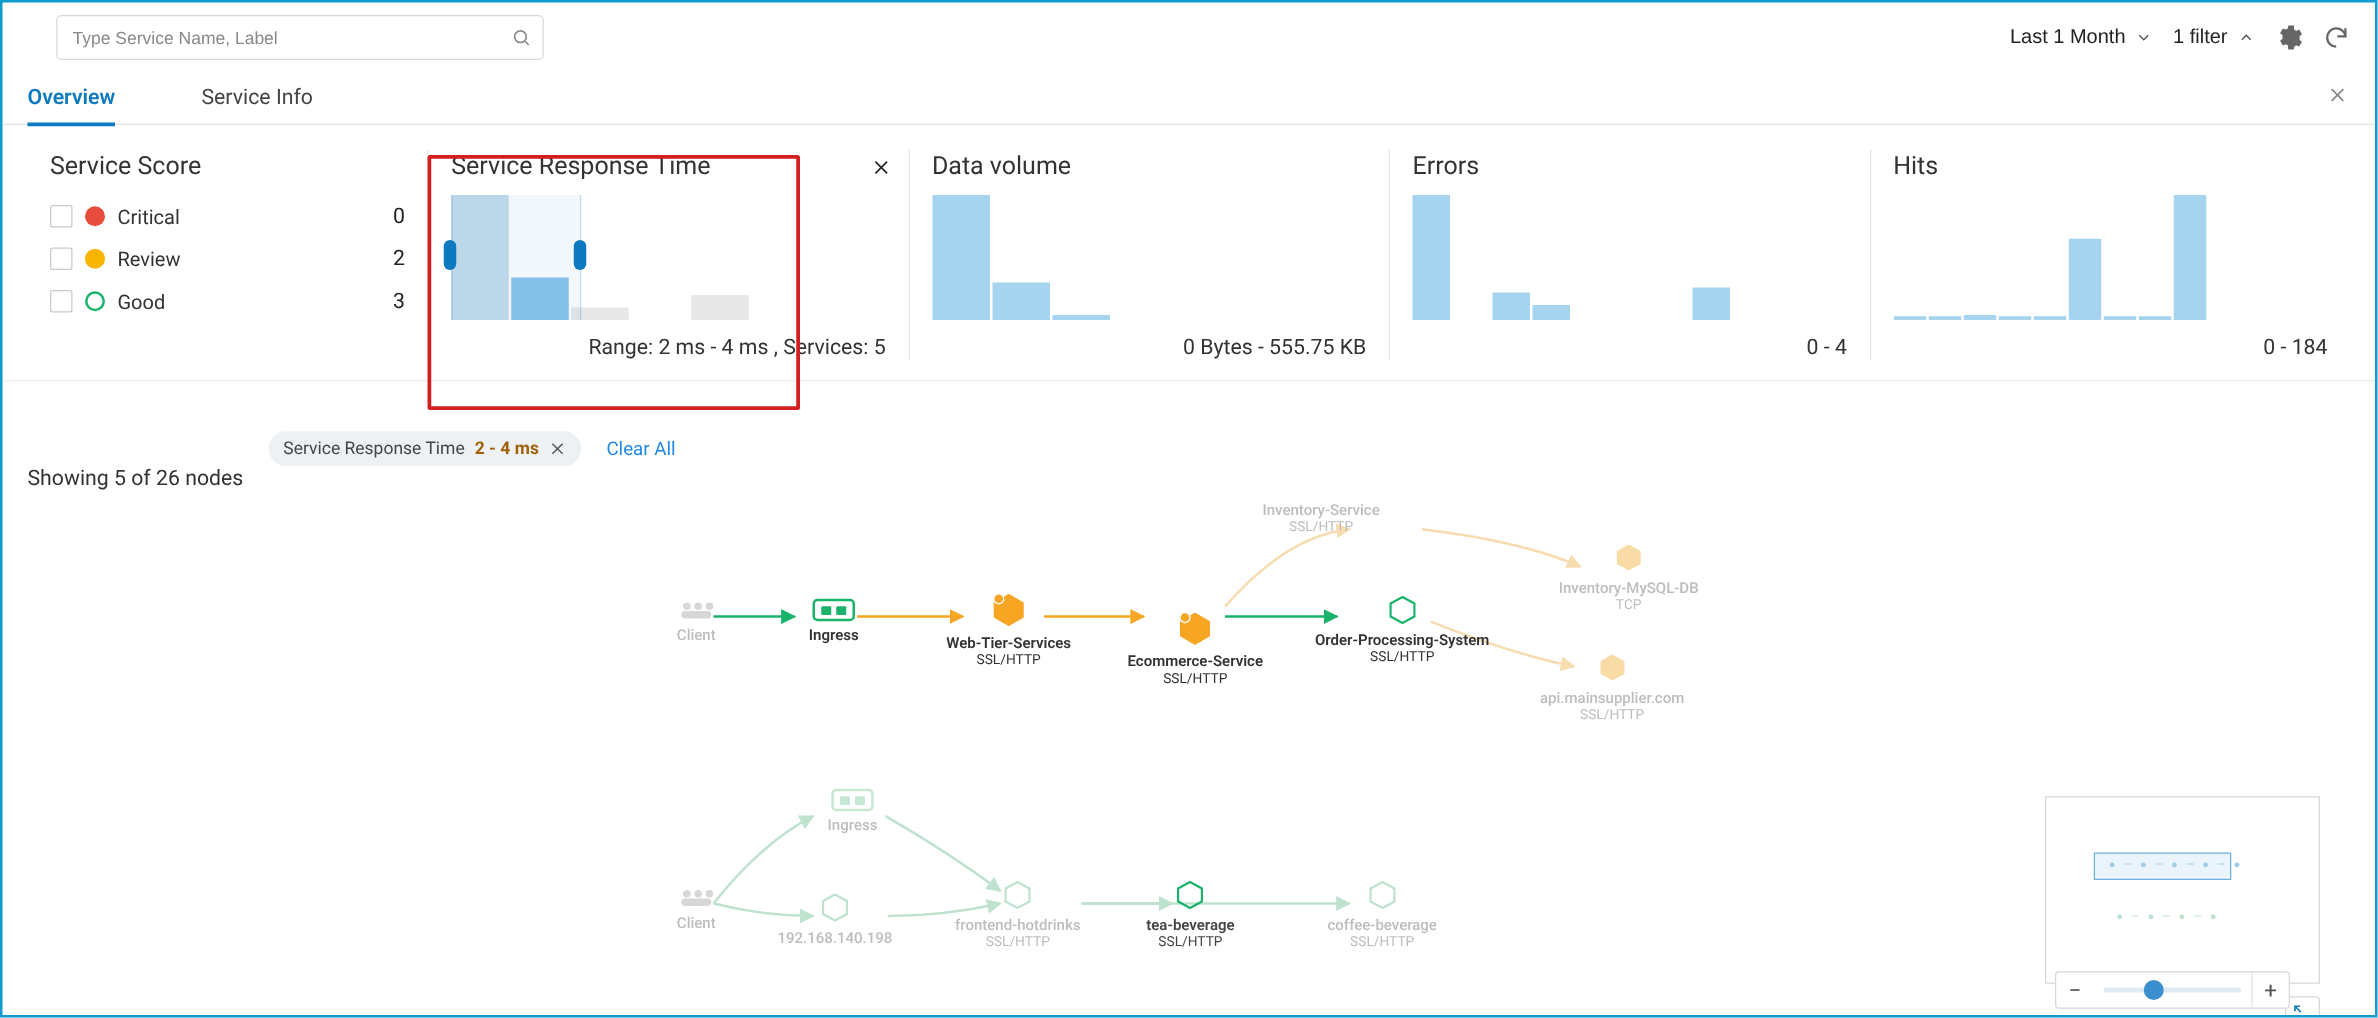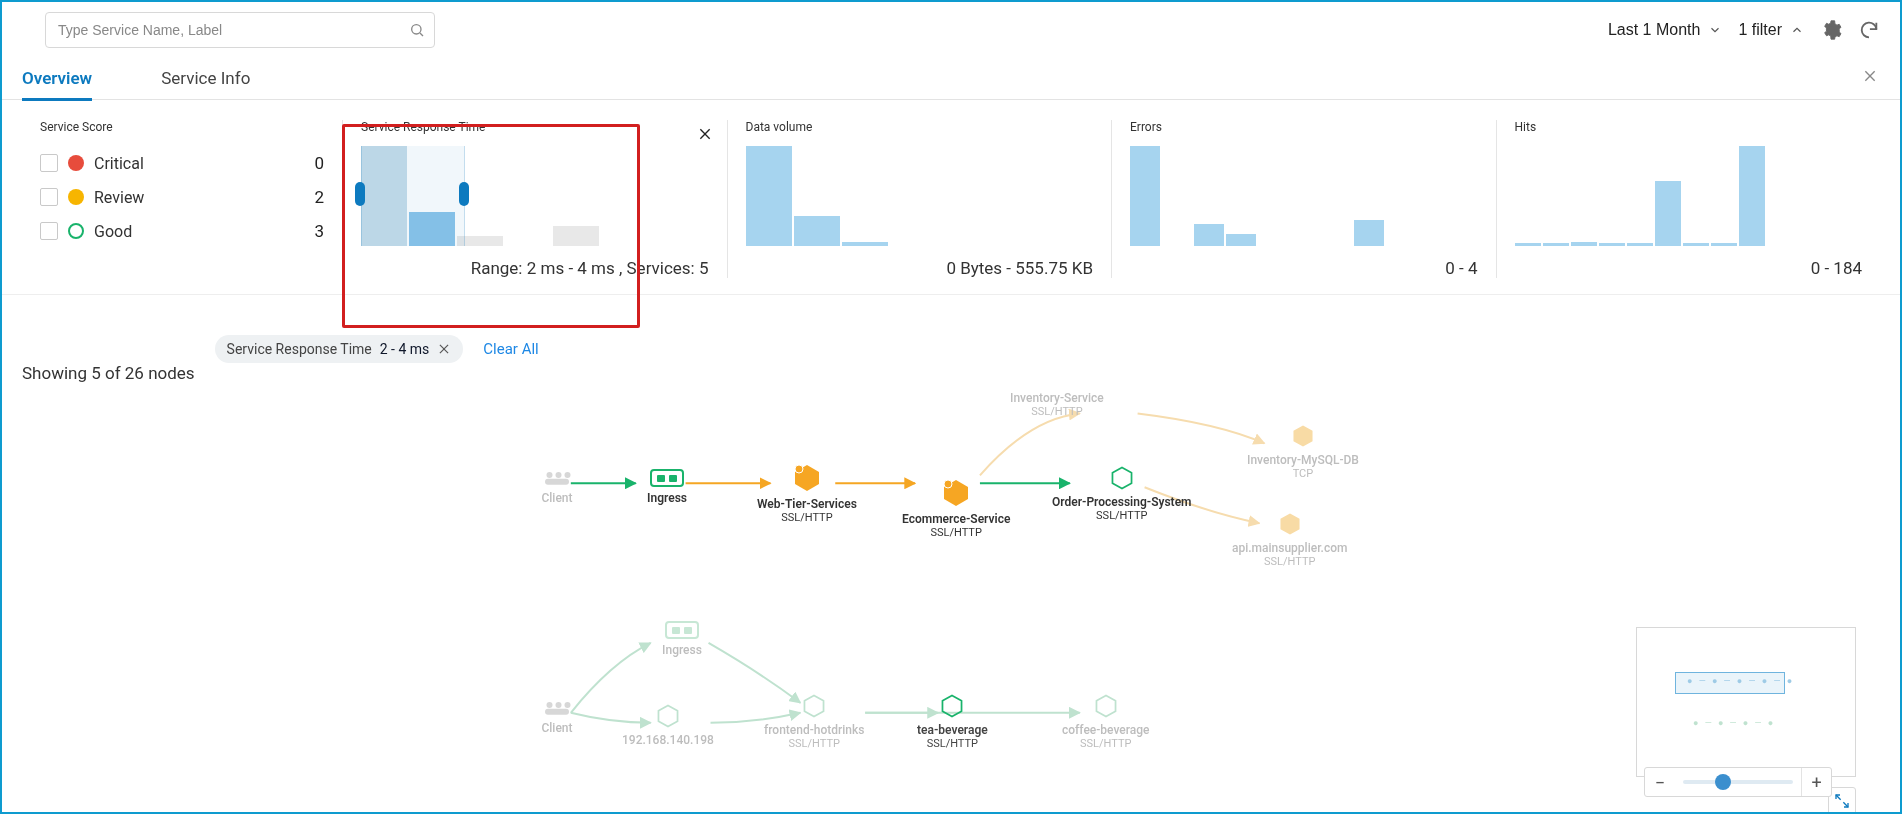--- a/index.html
+++ b/index.html
@@ -83,21 +83,21 @@
     column-gap: 0;
     padding: 20px 20px 16px 20px;
     border-bottom: 1px solid #eee;
   }
   .card {
     padding: 0 18px;
     position: relative;
   }
   .card + .card { border-left: 1px solid #e5e5e5; }
   .card-title {
-    font-size: 12px;
+    font-size: 20px;
     color: #333;
     margin-bottom: 12px;
   }
   .card .close-x2 {
     position: absolute; right: 14px; top: 6px;
     width: 16px; height: 16px; stroke: #222; fill: none; stroke-width: 2; cursor: pointer;
   }
   
   .score-list { margin-top: 8px; }
   .score-row {
@@ -172,21 +172,21 @@
   }
   .showing { font-size: 17px; color: #333; margin-top: 48px; }
   .chip {
     display: inline-flex; align-items: center; gap: 8px;
     background: #eef1f3;
     border-radius: 16px;
     padding: 6px 12px;
     font-size: 14px;
     color: #444;
   }
-  .chip .val { font-weight: 400; color: #0f172a; }
+  .chip .val { font-weight: 700; color: #a16207; }
   .chip .chip-x { width: 14px; height: 14px; stroke: #555; fill: none; stroke-width: 2; cursor: pointer; }
   .clearall { color: #1e88e5; cursor: pointer; font-size: 15px; }
   
   .graph {
     position: relative;
     height: 440px;
     margin: 0 20px;
   }
   .node {
     position: absolute;

